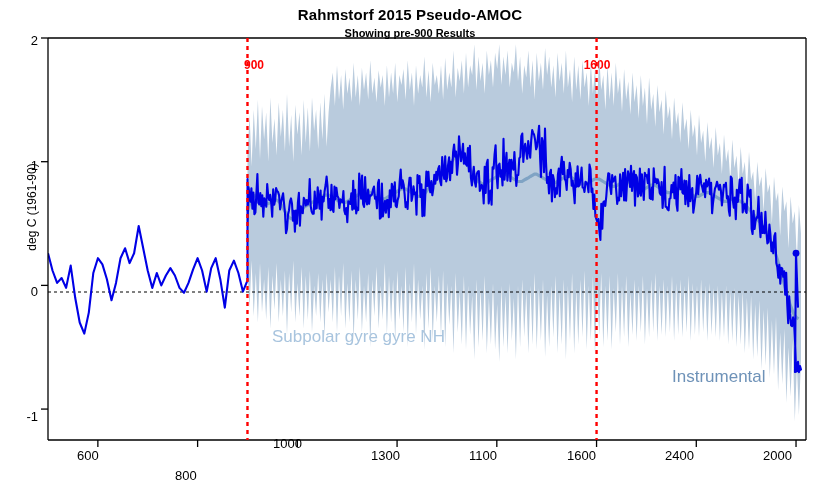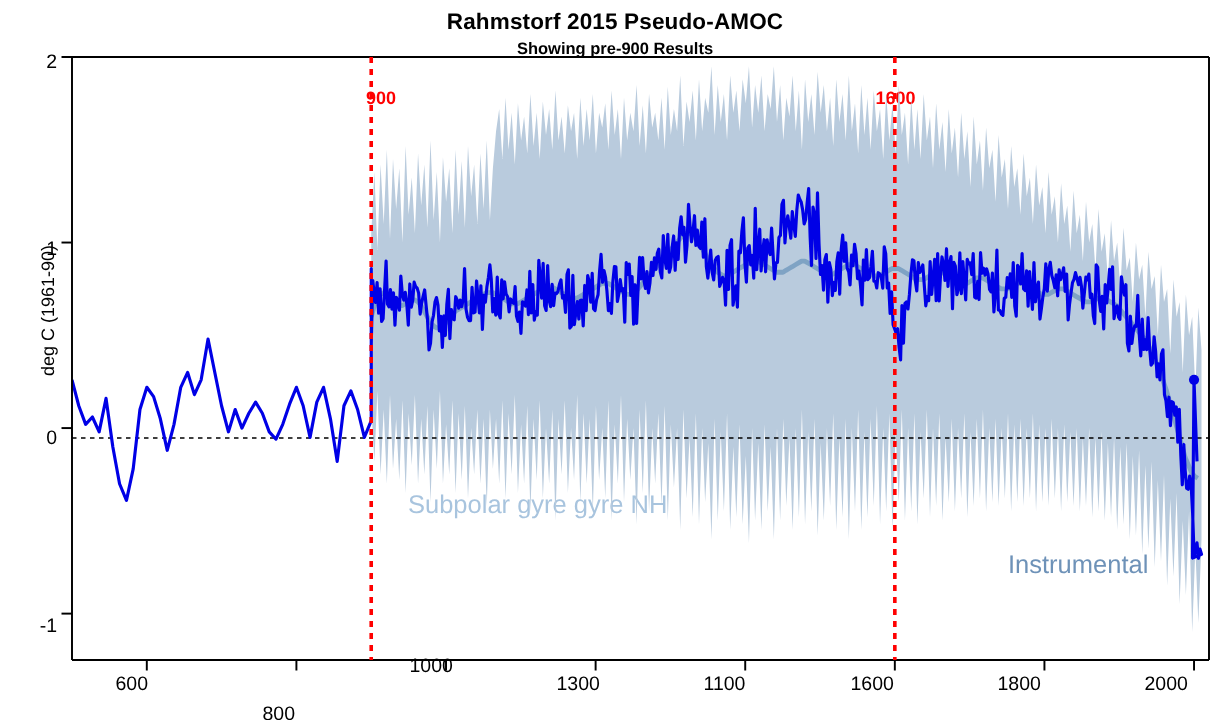--- a/index.html
+++ b/index.html
@@ -57,21 +57,21 @@
   <div class="ytick" style="left:-2px;  top:158px;">1</div>
   <div class="ytick" style="left:-2px;  top:284px;">0</div>
   <div class="ytick" style="left:-2px;top:409px;">-1</div>
 
   <div class="xtick" style="left:107px;top:448px;">600</div>
   <div class="xtick" style="left:205px;top:468px;">800</div>
   <div class="xtick" style="left:303px;top:436px;">1000</div>
   <div class="xtick" style="left:401px;top:448px;">1300</div>
   <div class="xtick" style="left:499px;top:448px;">1100</div>
   <div class="xtick" style="left:597px;top:448px;">1600</div>
-  <div class="xtick" style="left:695px;top:448px;">1800</div>
+  <div class="xtick" style="left:695px;top:448px;">2400</div>
   <div class="xtick" style="left:793px;top:448px;">2000</div>
 
   <div class="vline-label" style="left:254px;top:58px;">900</div>
   <div class="vline-label" style="left:597px;top:58px;">1600</div>
 
   <div class="annot gyre" style="left:272px;top:327px;">Subpolar gyre gyre NH</div>
   <div class="annot instr" style="left:672px;top:367px;">Instrumental</div>
 
   <svg id="plot" width="820" height="480" style="position:absolute;left:0;top:0;">
       <defs>

